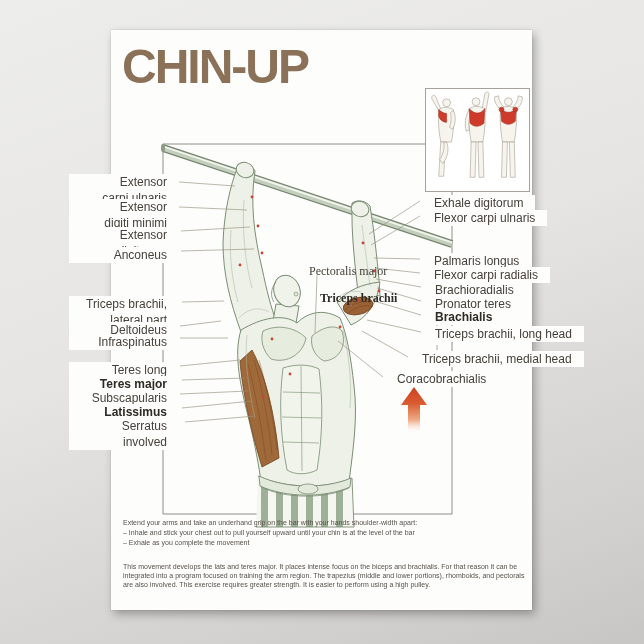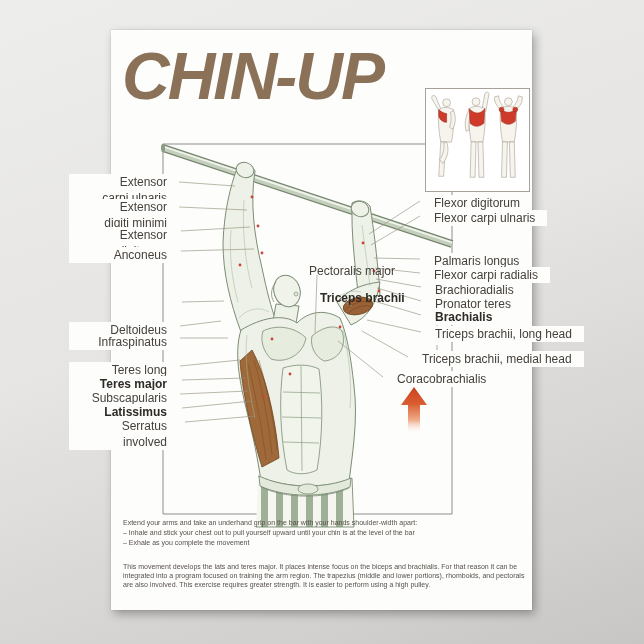--- a/index.html
+++ b/index.html
@@ -1,30 +1,30 @@
 <!DOCTYPE html>
 <html><head>
 <meta charset="utf-8">
 <style>
   html,body{margin:0;padding:0;}
   body{width:644px;height:644px;font-family:"Liberation Sans",sans-serif;}
   .scene{position:relative;width:644px;height:644px;overflow:hidden;
          background:linear-gradient(160deg,#ededec 0%,#e6e5e4 45%,#d2d0ce 85%,#c8c6c4 100%);}
   .poster{position:absolute;left:111px;top:30px;width:421px;height:580px;background:#fdfdfc;
           box-shadow:3px 4px 9px rgba(0,0,0,.30), 0 0 1px rgba(0,0,0,.25);}
-  .title{position:absolute;left:11px;top:13px;font-size:66px;font-weight:600;letter-spacing:-2px;
-         color:#8a7158;line-height:1;white-space:nowrap;font-style:italic;}
+  .title{position:absolute;left:11px;top:13px;font-size:48px;font-weight:600;letter-spacing:-2px;
+         color:#8a7158;line-height:1;white-space:nowrap;}
   .inset{position:absolute;left:314px;top:58px;width:105px;height:104px;background:#ffffff;
          border:1px solid #a8a199;box-sizing:border-box;}
   .figure-svg{position:absolute;left:0;top:0;}
   .lbl{position:absolute;font-size:12px;line-height:16px;color:#46413a;white-space:pre-line;
        background:#fdfdfc;padding:0 12px;}
   .lbl-l{right:353px;width:86px;text-align:right;}
   .lbl-r{text-align:left;white-space:nowrap;}
-  .lbl-c{text-align:left;white-space:nowrap;background:transparent;}
+  .lbl-c{text-align:left;white-space:nowrap;background:transparent;font-family:Liberation Serif, serif;}
   .bold{font-weight:bold;color:#2e2a24;}
   .instructions{position:absolute;left:12px;top:488px;width:404px;font-size:7px;line-height:10px;
                 color:#57514a;white-space:pre-line;}
   .description{position:absolute;left:12px;top:532px;width:404px;font-size:7px;line-height:9px;
                color:#57514a;}
 </style>
 </head>
 <body>
 
 <div class="scene">
@@ -228,32 +228,34 @@
         </g>
       </svg>
     </div>
 
     <div class="lbl lbl-l" style="top:144px">Extensor
 carpi ulnaris</div>
     <div class="lbl lbl-l" style="top:169px">Extensor
 digiti minimi</div>
     <div class="lbl lbl-l" style="top:197px">Extensor digitorum</div>
     <div class="lbl lbl-l" style="top:217px">Anconeus</div>
+    <div class="lbl lbl-l" style="top:266px">Triceps brachii,
+lateral part</div>
     <div class="lbl lbl-l" style="top:292px">Deltoideus</div>
     <div class="lbl lbl-l" style="top:304px">Infraspinatus</div>
     <div class="lbl lbl-l" style="top:332px">Teres long</div>
     <div class="lbl lbl-l bold" style="top:346px">Teres major</div>
     <div class="lbl lbl-l" style="top:360px">Subscapularis</div>
     <div class="lbl lbl-l bold" style="top:374px">Latissimus minimi</div>
     <div class="lbl lbl-l" style="top:388px">Serratus involved</div>
 
     <div class="lbl lbl-c" style="left:186px;top:233px">Pectoralis major</div>
     <div class="lbl lbl-c bold" style="left:197px;top:260px">Triceps brachii</div>
 
-    <div class="lbl lbl-r" style="left:311px;top:165px">Flexor digitorum</div>
+    <div class="lbl lbl-r" style="left:311px;top:165px">Exhale digitorum</div>
     <div class="lbl lbl-r" style="left:311px;top:180px">Flexor carpi ulnaris</div>
     <div class="lbl lbl-r" style="left:311px;top:223px">Palmaris longus</div>
     <div class="lbl lbl-r" style="left:311px;top:237px">Flexor carpi radialis</div>
     <div class="lbl lbl-r" style="left:312px;top:252px">Brachioradialis</div>
     <div class="lbl lbl-r" style="left:312px;top:266px">Pronator teres</div>
     <div class="lbl lbl-r bold" style="left:312px;top:279px">Brachialis</div>
     <div class="lbl lbl-r" style="left:312px;top:296px">Triceps brachii, long head</div>
     <div class="lbl lbl-r" style="left:299px;top:321px">Triceps brachii, medial head</div>
     <div class="lbl lbl-r" style="left:274px;top:341px">Coracobrachialis</div>
 

